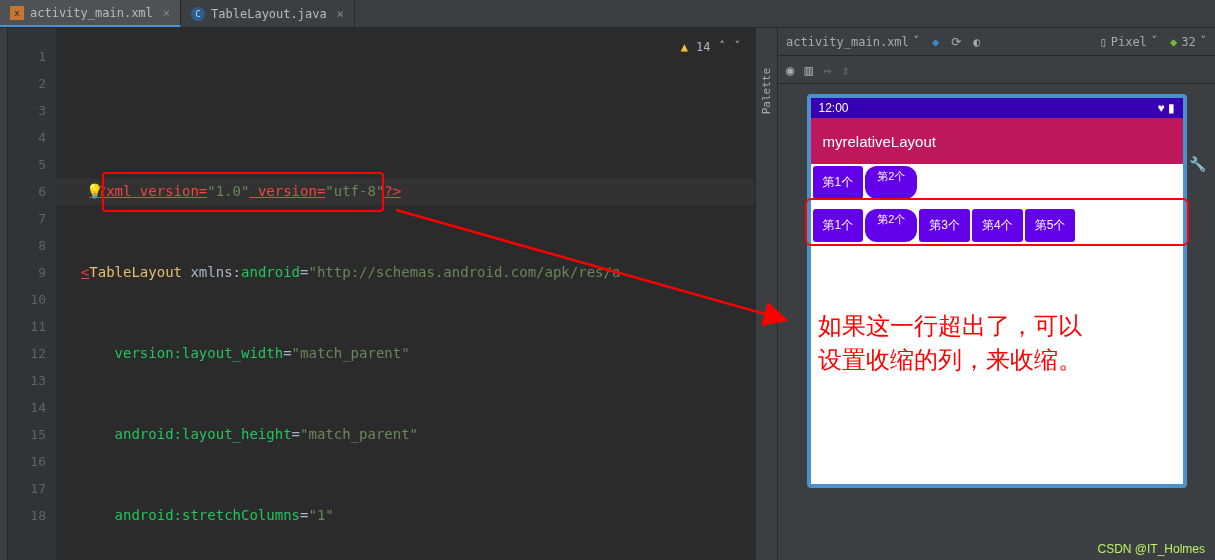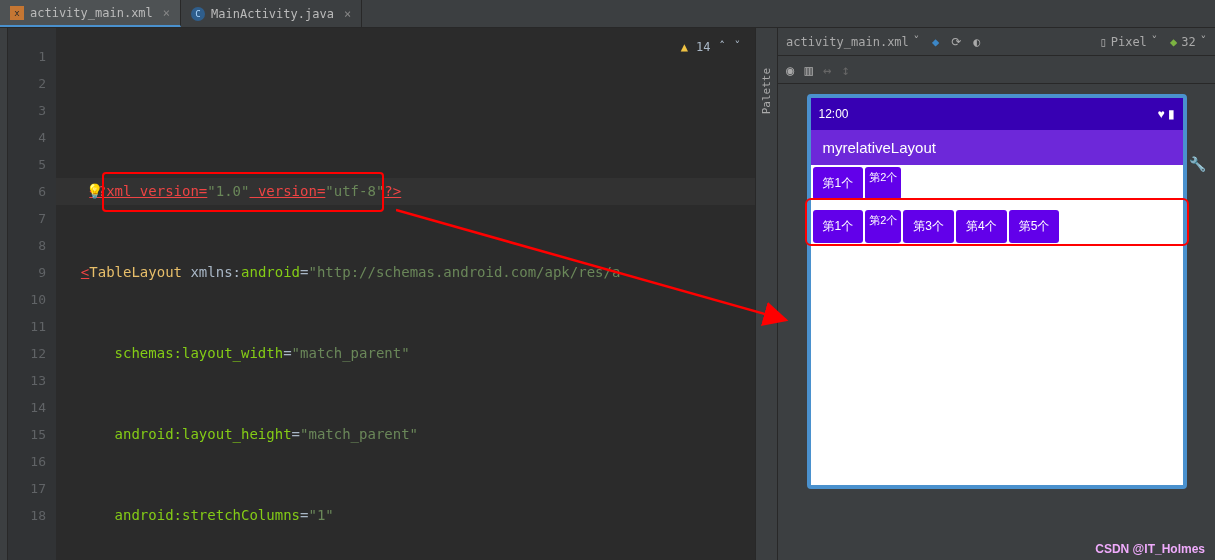--- a/index.html
+++ b/index.html
@@ -85,21 +85,21 @@
     .code .row { height: 27px; display: block; position: relative; }
     .code-line-highlight {
       position: absolute;
       left: 0; right: 0;
       height: 27px;
       background: #323232;
       z-index: 0;
     }
     .row > span { position: relative; z-index: 1; }
     .kw { color: #ef4444; text-decoration: underline; }
-    .attr { color: #84cc16; }
+    .attr { color: #22c55e; }
     .val { color: #6a8759; }
     .tagn { color: #e8bf6a; }
     .shrink-box {
       position: absolute;
       border: 2px solid red;
       border-radius: 4px;
       z-index: 5;
       pointer-events: none;
     }
     .bulb-icon {
@@ -173,32 +173,32 @@
       margin: 10px auto 0;
       width: 380px;
       background: #fff;
       border: 4px solid #4a91ce;
       border-radius: 4px;
       position: relative;
     }
     .phone-status {
       background: #3700b3;
       color: #fff;
-      height: 32px;
+      height: 20px;
       display: flex;
       justify-content: space-between;
       align-items: center;
       padding: 0 8px;
       font-size: 12px;
       font-family: sans-serif;
     }
     .phone-title {
-      background: #6d28d9;
+      background: #be185d;
       color: #fff;
-      height: 35px;
+      height: 46px;
       display: flex;
       align-items: center;
       padding: 0 12px;
       font-size: 15px;
       font-family: sans-serif;
     }
     .phone-body {
       background: #fff;
       padding: 2px;
       min-height: 320px;
@@ -212,21 +212,21 @@
     .phone-btn {
       background: #6200ea;
       color: #fff;
       font-size: 12px;
       padding: 8px 10px;
       border-radius: 3px;
       white-space: nowrap;
       text-align: center;
       min-width: 48px;
     }
-    .phone-btn.shrunk { min-width: 30px; font-size: 11px; padding: 4px 4px; line-height: 1.1; }
+    .phone-btn.shrunk { min-width: 30px; font-size: 11px; padding: 4px 12px; line-height: 1.1; border-radius: 12px; }
     .row2-box {
       position: absolute;
       border: 2px solid red;
       border-radius: 6px;
       pointer-events: none;
     }
     .annotation {
       position: absolute;
       color: red;
       font-size: 24px;
@@ -242,44 +242,43 @@
       position: absolute;
       right: 8px;
       top: 72px;
       color: #aaa;
       font-size: 14px;
     }
     .watermark {
       position: absolute;
       right: 10px;
       bottom: 4px;
-      color: #f0abfc;
+      color: #bef264;
       font-size: 12px;
       font-family: sans-serif;
-      font-weight: bold;
     }
     .sidebar-stub {
       width: 8px;
       background: #3c3f41;
       border-right: 1px solid #282828;
     }
   </style>
 </head>
 <body>
 
 <div class="main-layout">
   <div class="tab-bar">
     <div class="tab active">
       <span class="tab-icon-xml">x</span>
       <span>activity_main.xml</span>
       <span class="tab-close">×</span>
     </div>
     <div class="tab">
       <span class="tab-icon-java">C</span>
-      <span>MainActivity.java</span>
+      <span>TableLayout.java</span>
       <span class="tab-close">×</span>
     </div>
   </div>
 
   <div class="editor-area">
     <div class="sidebar-stub"></div>
     <div class="code-pane">
       <div class="gutter">
         <div class="ln" style="height:15px"></div>
         <div class="ln">1</div>
@@ -299,21 +298,21 @@
         <div class="ln">15</div>
         <div class="ln">16</div>
         <div class="ln">17</div>
         <div class="ln">18</div>
       </div>
       <div class="code">
         <div style="height:15px"></div>
         <div class="code-line-highlight" style="top:150px"></div>
         <span class="row"><span>   </span><span class="kw">&lt;?xml version=</span><span class="val">"1.0"</span><span class="kw"> version=</span><span class="val">"utf-8"</span><span class="kw">?&gt;</span></span>
         <span class="row"><span>  </span><span class="kw">&lt;</span><span class="tagn">TableLayout</span><span> xmlns:</span><span class="attr">android</span><span>=</span><span class="val">"http://schemas.android.com/apk/res/a</span></span>
-        <span class="row"><span>      </span><span class="attr">schemas:layout_width</span><span>=</span><span class="val">"match_parent"</span></span>
+        <span class="row"><span>      </span><span class="attr">version:layout_width</span><span>=</span><span class="val">"match_parent"</span></span>
         <span class="row"><span>      </span><span class="attr">android:layout_height</span><span>=</span><span class="val">"match_parent"</span></span>
         <span class="row"><span>      </span><span class="attr">android:stretchColumns</span><span>=</span><span class="val">"1"</span></span>
         
         
         
         
         
         
         
         
@@ -380,20 +379,24 @@
               <div class="phone-row">
                 <div class="phone-btn">第1个</div>
                 <div class="phone-btn shrunk">第2个</div>
                 <div class="phone-btn">第3个</div>
                 <div class="phone-btn">第4个</div>
                 <div class="phone-btn">第5个</div>
               </div>
             </div>
             <div class="row2-box" style="left:-6px; top:100px; width:384px; height:48px;"></div>
           </div>
+          <div class="annotation" style="left:40px; top:225px;">
+            <div>如果这一行超出了，可以</div>
+            <div>设置收缩的列，来收缩。</div>
+          </div>
         </div>
       </div>
     </div>
   </div>
 
   <svg class="arrow" style="left:396px; top:200px; width:400px; height:130px;">
     <defs>
       <marker id="ah" markerWidth="12" markerHeight="12" refX="9" refY="5" orient="auto">
         <path d="M0,0 L10,5 L0,10 Z" fill="red"></path>
       </marker>

